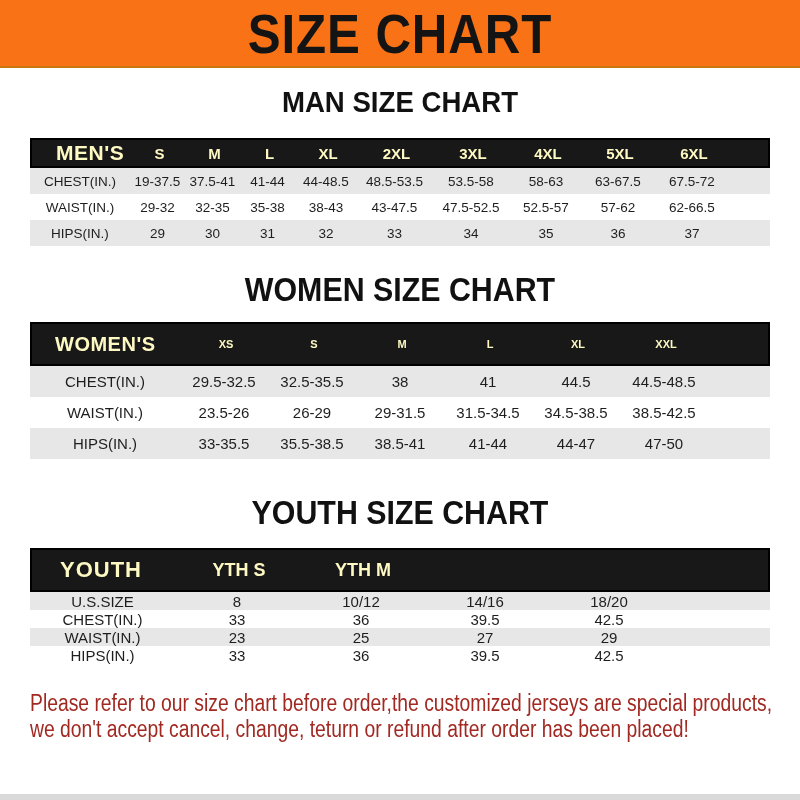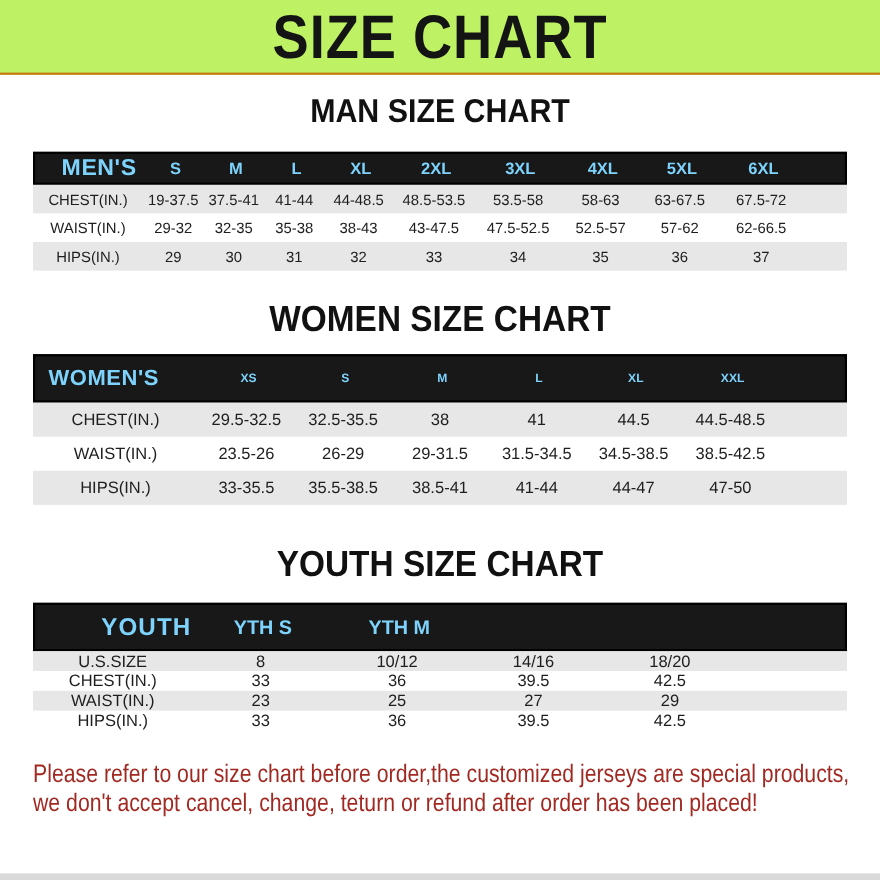--- a/index.html
+++ b/index.html
@@ -8,21 +8,21 @@
     position:relative;
     width:800px; height:800px;
     background:#ffffff;
     overflow:hidden;
     font-family:"Liberation Sans", sans-serif;
   }
 
   
   .banner {
     height:68px;
-    background:#bef264;
+    background:#f97316;
     border-bottom:2px solid #C9770F;
     display:flex; align-items:center; justify-content:center;
   }
   .banner-title {
     font-size:56px; font-weight:bold; color:#141414;
     letter-spacing:1px;
     transform:scaleX(0.88);
     white-space:nowrap;
   }
 
@@ -37,45 +37,45 @@
   #title-youth { margin-top:36px; font-size:33px; }
 
   
   .sizetable { width:740px; margin-left:auto; margin-right:auto; }
   .trow { display:grid; align-items:center; }
   .trow .cell, .trow .rlabel, .trow .hcol { text-align:center; }
   .rlabel, .cell { color:#1e1e1e; }
   .alt { background:#E7E7E7; }
 
   .thead {
-    background:#181818; color:#7dd3fc;
+    background:#181818; color:#fef9c3;
     border:2px solid #000000;
   }
   .thead .hlabel {
     text-align:left; font-weight:800; white-space:nowrap;
     letter-spacing:0.5px;
   }
   .thead .hcol { font-weight:bold; }
 
   .table-men { margin-top:18px; font-size:13.5px; }
   .table-men .trow { grid-template-columns:100px 55px 55px 55px 62px 75px 78px 72px 72px 76px 1fr; height:26px; }
   .table-men .thead { height:30px; }
   .table-men .hlabel { padding-left:24px; font-size:21px; }
   .table-men .hcol { font-size:15px; }
 
   .table-women { margin-top:14px; font-size:15px; }
   .table-women .trow { grid-template-columns:150px repeat(6, 88px) 1fr; height:31px; }
   .table-women .thead { height:44px; }
-  .table-women .hlabel { padding-left:12px; font-size:20px; }
+  .table-women .hlabel { padding-left:23px; font-size:20px; }
   .table-women .hcol { font-size:11px; }
 
   .table-youth { margin-top:17px; font-size:15px; }
   .table-youth .trow { grid-template-columns:145px repeat(4, 124px) 1fr; height:18px; }
   .table-youth .thead { height:44px; }
-  .table-youth .hlabel { padding-left:16px; font-size:22px; letter-spacing:1px;margin-left:44px; }
+  .table-youth .hlabel { padding-left:28px; font-size:22px; letter-spacing:1px; }
   .table-youth .hcol { font-size:18px; }
 
   
   .footer {
     margin:26px 0 0 30px;
     color:#A12922;
     font-size:23px; line-height:26px;
     transform:scaleX(0.84); transform-origin:left center;
     white-space:nowrap;
   }

